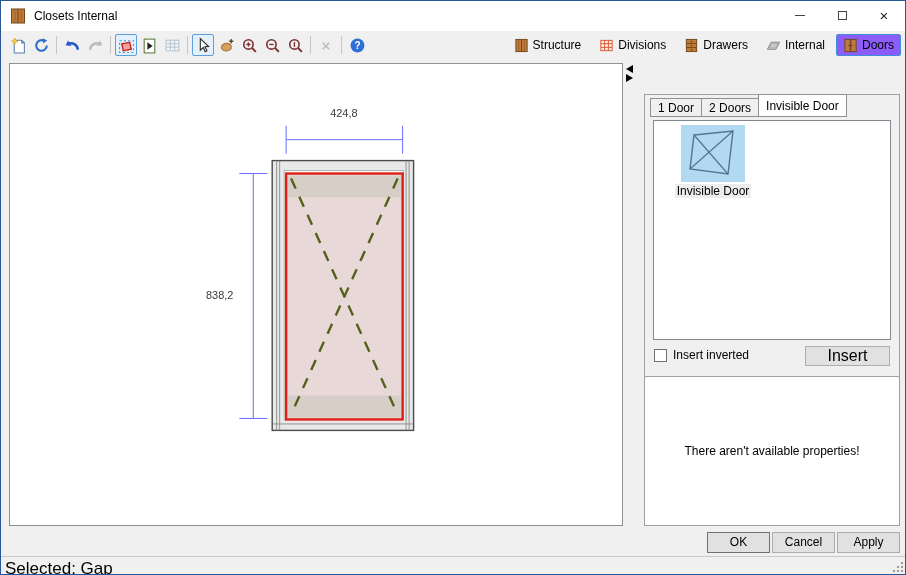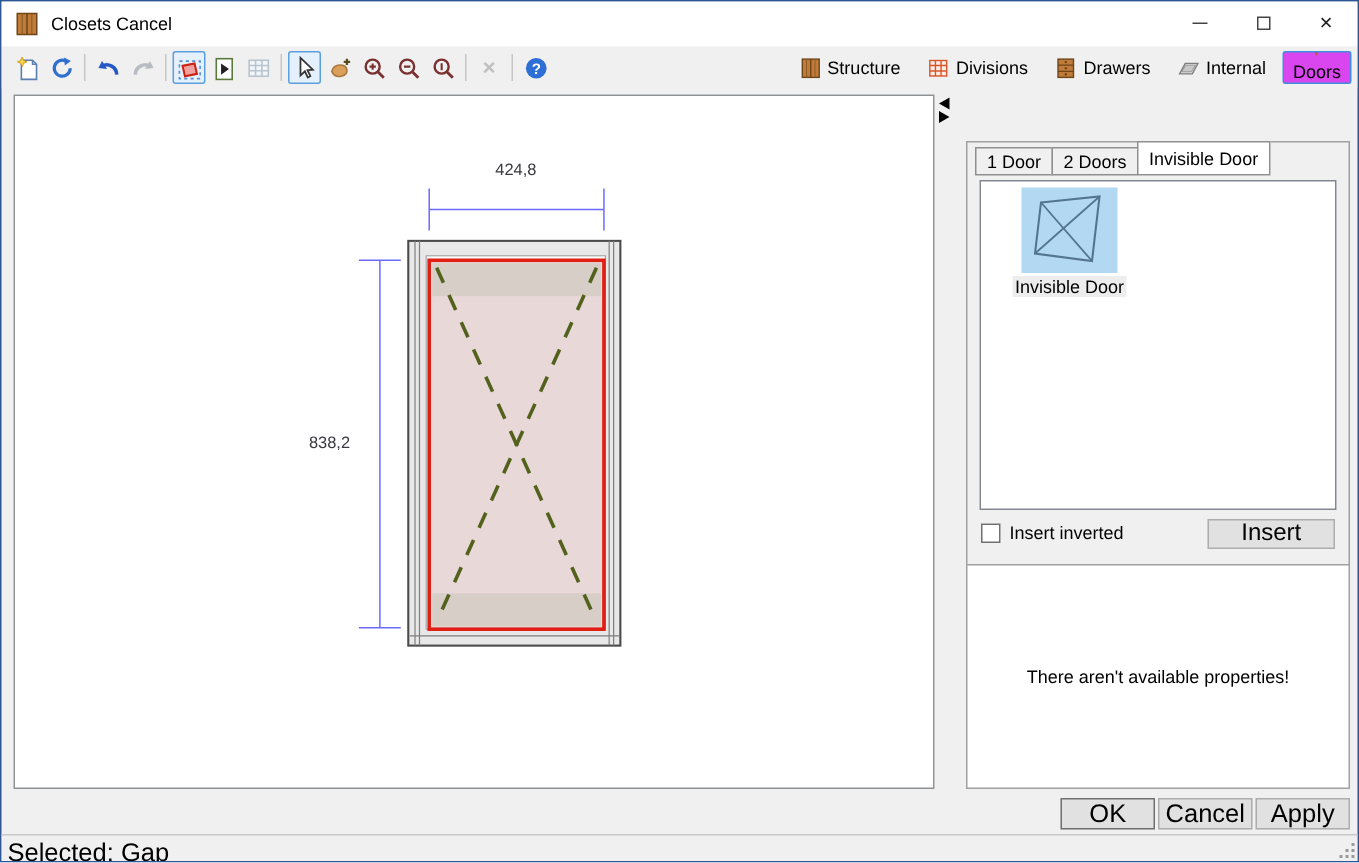--- a/index.html
+++ b/index.html
@@ -21,21 +21,21 @@
   .toolbar { position:absolute; left:0; top:30px; right:0; height:28px; background:#f0f0f0; display:flex; align-items:center; }
   .tb-left { display:flex; align-items:center; margin-left:6px; gap:1px; }
   .tb-btn { width:22px; height:22px; display:flex; align-items:center; justify-content:center; border:1px solid transparent; border-radius:2px; }
   .tb-btn.selected { background:#e4f0fb; border-color:#5c9fe0; }
   .tb-sep { width:1px; height:18px; background:#c6c6c6; margin:0 3px; }
   .tb-btn svg { width:17px; height:17px; }
   .del-glyph { color:#c0c0c0; font-size:15px; font-weight:bold; line-height:1; }
 
   .tb-right { position:absolute; right:4px; top:3px; height:22px; display:flex; align-items:center; gap:4px; }
   .rb-btn { display:flex; align-items:center; gap:4px; height:22px; padding:0 6px; border:1px solid transparent; border-radius:2px; font-size:12px; color:#000; }
-  .rb-btn.active { border-color:#3d8edc; background:#d946ef;flex-direction:column; }
+  .rb-btn.active { border-color:#3d8edc; background:#8b5cf6; }
   .rb-btn svg { width:15px; height:15px; }
 
   
   .type-bar { position:absolute; left:641px; top:62px; height:18px; line-height:18px; font-size:12px; color:#000; }
   .splitter { position:absolute; left:624px; top:63px; width:10px; height:18px; }
   .tri-left  { position:absolute; left:1px; top:1px; width:0; height:0; border-right:7px solid #000; border-top:4px solid transparent; border-bottom:4px solid transparent; }
   .tri-right { position:absolute; left:1px; top:10px; width:0; height:0; border-left:7px solid #000; border-top:4px solid transparent; border-bottom:4px solid transparent; }
 
   
   .canvas { position:absolute; left:8px; top:62px; width:614px; height:463px; background:#fff; border:1px solid #8f9295; }
@@ -54,21 +54,21 @@
   .insert-row { position:absolute; left:8px; top:251px; width:238px; height:20px; }
   .checkbox { position:absolute; left:1px; top:3px; width:13px; height:13px; background:#fff; border:1px solid #707070; }
   .cb-label { position:absolute; left:20px; top:2px; font-size:12px; }
   .insert-btn { position:absolute; right:1px; top:0px; width:85px; height:20px; background:#e1e1e1; border:1px solid #adadad; font-size:16px; text-align:center; line-height:18px; }
 
   
   .group2 { position:absolute; left:643px; top:375px; width:256px; height:150px; background:#fff; border:1px solid #a0a0a0; display:flex; align-items:center; justify-content:center; }
   .props-msg { font-size:12px; color:#000; }
 
   
-  .btn { position:absolute; width:63px; height:21px; background:#e1e1e1; border:1px solid #adadad; font-size:17px; text-align:center; line-height:19px; }
+  .btn { position:absolute; width:63px; height:21px; background:#e1e1e1; border:1px solid #adadad; font-size:12px; text-align:center; line-height:19px; }
   .btn-ok { left:706px; top:531px; border-color:#707070; }
   .btn-cancel { left:771px; top:531px; }
   .btn-apply { left:836px; top:531px; }
 
   
   .statusbar { position:absolute; left:0; right:0; bottom:0; height:18px; background:#f0f0f0; border-top:1px solid #c8c8c8; }
   .status-text { position:absolute; left:4px; top:2px; font-size:17px; }
   .grip { position:absolute; right:2px; bottom:2px; width:11px; height:11px; }
   .grip i { position:absolute; width:2px; height:2px; background:#9a9a9a; }
 </style>
@@ -77,21 +77,21 @@
 
 <div class="window">
 
   <div class="titlebar">
     <svg class="app-icon" viewBox="0 0 16 16">
       <rect x="1.5" y="1" width="13" height="14" fill="#c07b3a" stroke="#6e4518"></rect>
       <line x1="8" y1="1" x2="8" y2="15" stroke="#6e4518"></line>
       <line x1="4.8" y1="1" x2="4.8" y2="15" stroke="#8a5a28" stroke-width="0.7"></line>
       <line x1="11.2" y1="1" x2="11.2" y2="15" stroke="#8a5a28" stroke-width="0.7"></line>
     </svg>
-    <span class="title-text">Closets Cancel</span>
+    <span class="title-text">Closets Internal</span>
     <div class="win-controls">
       <div class="win-btn">
           <span class="min-glyph"></span>
         </div>
       <div class="win-btn">
           <span class="max-glyph"></span>
         </div>
       <div class="win-btn">
           <span style="font-size:15px;">×</span>
         </div>

